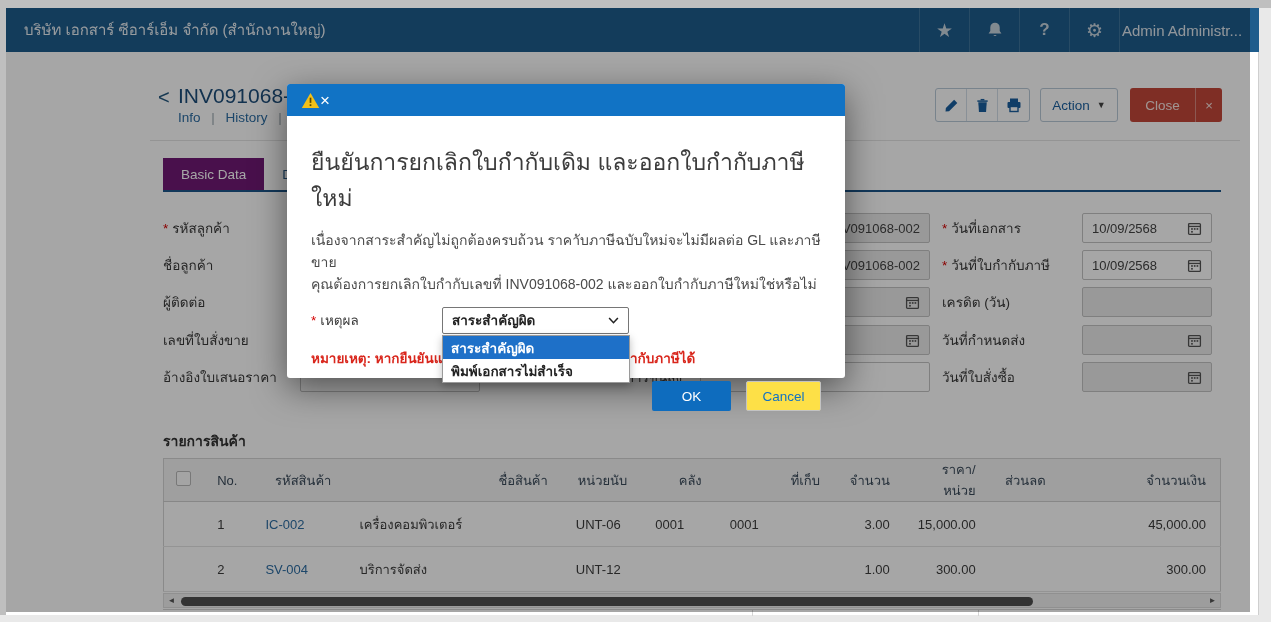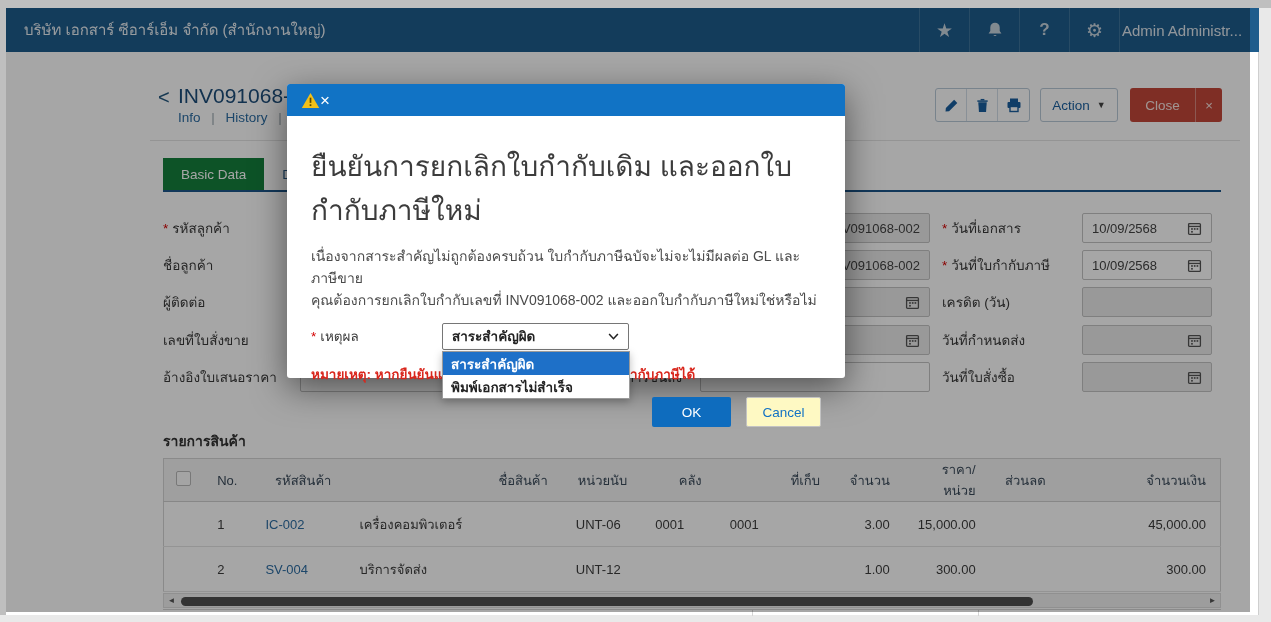--- a/index.html
+++ b/index.html
@@ -32,21 +32,21 @@
   .icon-group .tbtn:last-child { border-right:none; }
   .btn-action { position:absolute; left:1040px; top:88px; width:78px; height:34px; border:1px solid #b9c9d7; border-radius:3px; background:#fff; color:#1a5f9e; font-size:13.5px; display:flex; align-items:center; justify-content:center; gap:7px; cursor:pointer; }
   .btn-action .caret { font-size:9px; color:#444; }
   .btn-close { position:absolute; left:1130px; top:88px; width:92px; height:34px; background:#c4473a; border-radius:3px; display:flex; color:#f6e3df; cursor:pointer; }
   .btn-close .c-main { flex:1; display:flex; align-items:center; justify-content:center; font-size:13.5px; }
   .btn-close .c-x { width:27px; border-left:1px solid rgba(255,255,255,.35); display:flex; align-items:center; justify-content:center; font-size:13px; }
 
   
   .tabs { position:absolute; left:163px; top:158px; width:1058px; height:34px; border-bottom:2px solid #1d568a; display:flex; }
   .tab { height:32px; padding:0 18px; display:flex; align-items:center; font-size:13.5px; cursor:pointer; }
-  .tab.active { background:#15803d; color:#fff; }
+  .tab.active { background:#701a75; color:#fff; }
   .tab.inactive { background:#fff; color:#2a5d8c; }
 
   
   .flabel { position:absolute; font-size:13.5px; color:#3a3a3a; height:30px; display:flex; align-items:center; white-space:nowrap; }
   .req { color:#d40000; margin-right:4px; }
   .fld { position:absolute; height:30px; border:1px solid #c4c4c4; border-radius:2px; background:#fff; display:flex; align-items:center; padding:0 9px; font-size:13px; color:#444; }
   .fld.disabled { background:#ececec; }
   .fld .val { flex:1; }
   .fld .val.right { text-align:right; }
   .fld .ficon { flex:0 0 auto; margin-left:6px; display:flex; cursor:pointer; }
@@ -71,34 +71,34 @@
 
   
   .dim { position:absolute; left:6px; top:8px; width:1244px; height:604px; background:rgba(0,0,0,.35); z-index:40; }
 
   
   .modal { position:absolute; left:287px; top:84px; width:558px; height:294px; background:#fff; z-index:60; border-radius:3px; box-shadow:0 10px 34px rgba(0,0,0,.5); }
   .modal-head { height:32px; background:#1173c5; border-radius:3px 3px 0 0; display:flex; align-items:center; padding:0 14px; }
   .modal-head .mtitle { color:#fff; font-size:14px; font-weight:bold; margin-left:11px; flex:1; }
   .modal-head .mclose { color:#fff; font-size:17px; cursor:pointer; line-height:1; }
   .modal-body { position:relative; padding:22px 24px 0 24px; }
-  .m-heading { font-size:28px; color:#3c3c3c; font-weight:normal; margin-top:6px; }
+  .m-heading { font-size:23px; color:#3c3c3c; font-weight:normal; margin-top:6px; }
   .m-text { font-size:14px; color:#4a4a4a; line-height:22px; margin-top:13px; }
   .reason-row { position:relative; margin-top:11px; height:28px; display:flex; align-items:center; }
   .reason-label { width:131px; font-size:13.5px; color:#3a3a3a; }
   .m-select { width:187px; height:27px; border:1px solid #767676; border-radius:2px; background:#fff; display:flex; align-items:center; padding:0 9px; font-size:13.5px; font-weight:bold; color:#222; cursor:pointer; }
   .m-select .sval { flex:1; }
   .dropdown { position:absolute; left:131px; top:29px; width:188px; background:#fff; border:1px solid #9a9a9a; z-index:10; box-shadow:0 3px 8px rgba(0,0,0,.25); }
   .dropdown .opt { height:23px; display:flex; align-items:center; padding:0 8px; font-size:13.5px; font-weight:bold; color:#222; cursor:pointer; }
   .dropdown .opt.selected { background:#1e70c8; color:#fff; }
   .m-note { position:relative; margin-top:13px; height:20px; font-size:13.5px; font-weight:bold; color:#d9261c; white-space:nowrap; }
   .m-note .suffix { position:absolute; left:319px; top:0; }
   .m-buttons { display:flex; justify-content:flex-end; gap:15px; margin-top:14px; }
   .btn-ok { width:79px; height:30px; background:#0e6cbe; color:#fff; border:none; border-radius:2px; font-size:13.5px; cursor:pointer; font-family:inherit; }
-  .btn-cancel { width:75px; height:30px; background:#fef9c3; color:#1272c4; border:1px solid #c3c3c3; border-radius:2px; font-size:13.5px; cursor:pointer; font-family:inherit; }
+  .btn-cancel { width:75px; height:30px; background:#fde047; color:#1272c4; border:1px solid #c3c3c3; border-radius:2px; font-size:13.5px; cursor:pointer; font-family:inherit; }
 
   svg { display:block; }
 </style>
 </head>
 <body>
 
 <div class="frame-top"></div>
 <div class="frame-left"></div>
 <div id="window"></div>
 
@@ -393,21 +393,21 @@
     <svg width="19" height="17" viewBox="0 0 20 18">
         <path d="M10 1 L19.2 17 H0.8 Z" fill="#f2c019"></path>
         <rect x="9.1" y="6" width="1.8" height="5.5" fill="#5b4a00"></rect>
         <rect x="9.1" y="13" width="1.8" height="1.9" fill="#5b4a00"></rect>
       </svg>
     <span class="mclose">×</span>
   </div>
   <div class="modal-body">
     <div class="m-heading">ยืนยันการยกเลิกใบกำกับเดิม และออกใบกำกับภาษีใหม่</div>
     <div class="m-text">
-      <div>เนื่องจากสาระสำคัญไม่ถูกต้องครบถ้วน ใบกำกับภาษีฉบัจะไม่จะไม่มีผลต่อ GL และภาษีขาย</div>
+      <div>เนื่องจากสาระสำคัญไม่ถูกต้องครบถ้วน ราคาับภาษีฉบับใหม่จะไม่มีผลต่อ GL และภาษีขาย</div>
       <div>คุณต้องการยกเลิกใบกำกับเลขที่ INV091068-002 และออกใบกำกับภาษีใหม่ใช่หรือไม่</div>
     </div>
     <div class="reason-row">
       <div class="reason-label"><span class="req">*</span><span>เหตุผล</span></div>
       <div class="m-select">
         <span class="sval">สาระสำคัญผิด</span>
         <svg width="11" height="7" viewBox="0 0 12 8">
             <path d="M1 1.2 L6 6.5 L11 1.2" fill="none" stroke="#222" stroke-width="1.8"></path>
           </svg>
       </div>

